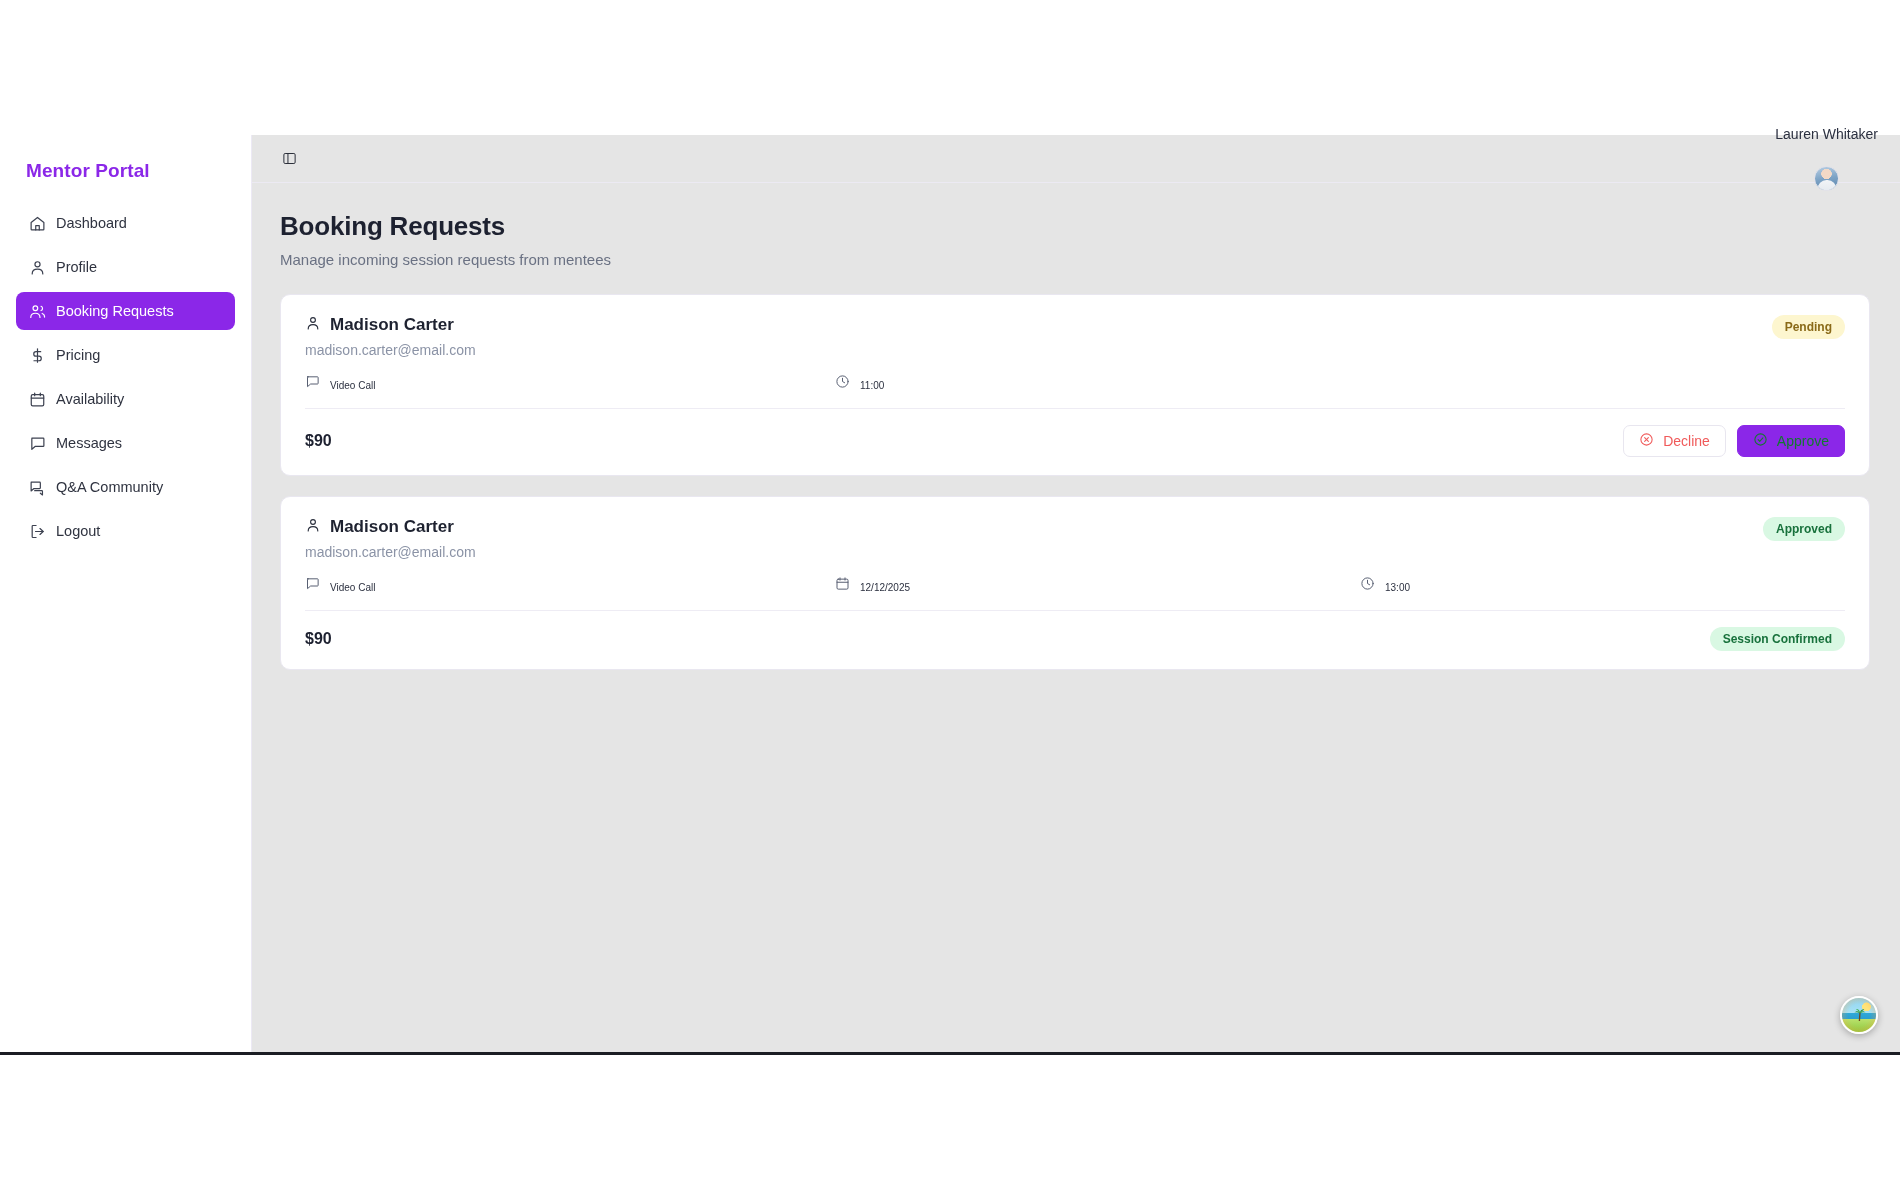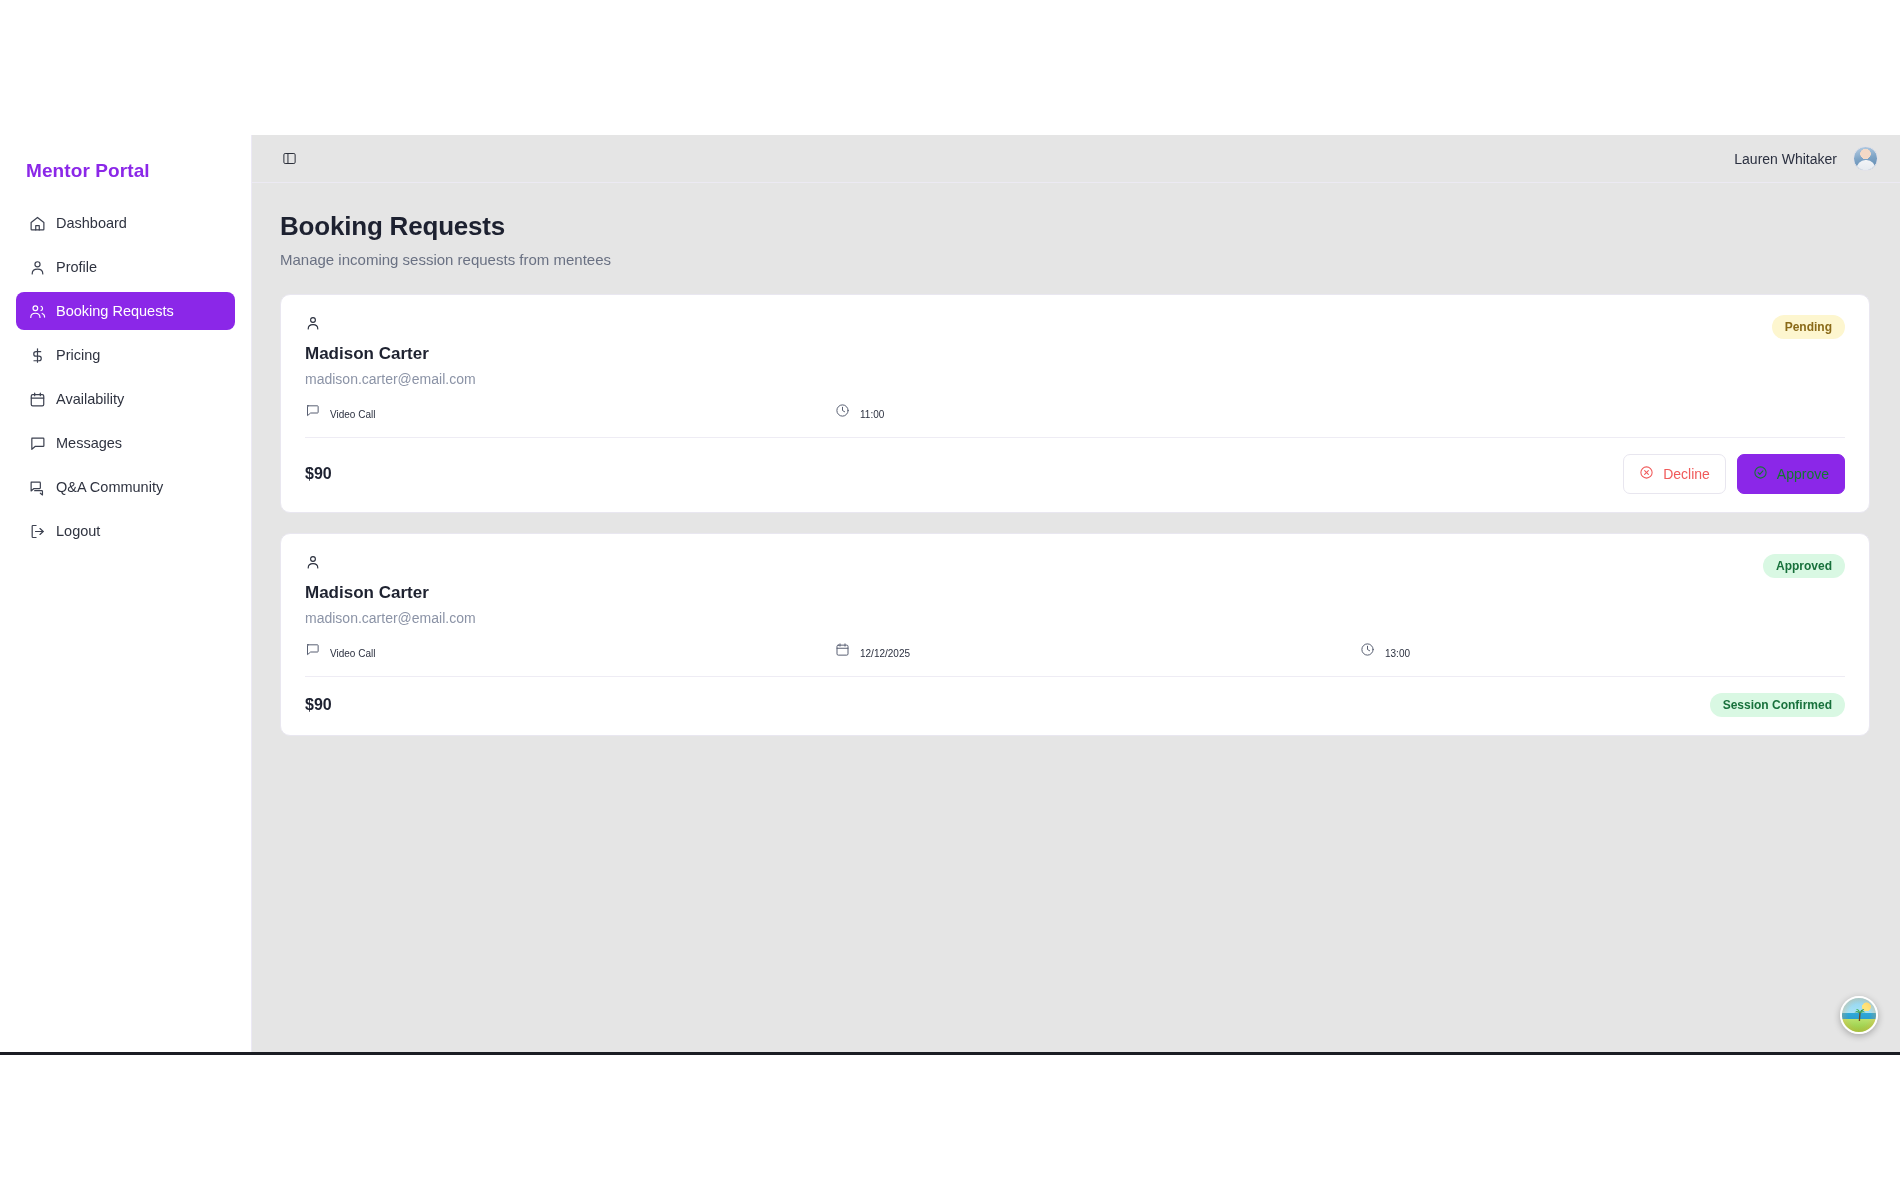--- a/index.html
+++ b/index.html
@@ -60,21 +60,21 @@
     height: 48px;
     flex: 0 0 48px;
     border-bottom: 1px solid #eceaf3;
     display: flex;
     align-items: center;
     padding: 0 22px 0 26px;
   }
   .panel-toggle { width: 22px; height: 22px; display: flex; align-items: center; justify-content: center; cursor: pointer; }
   .panel-toggle svg { width: 15px; height: 15px; stroke: #2b2f3a; stroke-width: 1.6; fill: none; }
   .topbar-spacer { flex: 1; }
-  .user-chip { display: flex; align-items: center; gap: 16px; cursor: pointer; }
+  .user-chip { display: flex; align-items: center; gap: 24px; cursor: pointer; flex-direction: column; }
   .user-name { font-size: 14px; color: #2b3040; }
   .avatar {
     width: 25px; height: 25px; border-radius: 50%;
     background:
       radial-gradient(circle at 50% 30%, #f3d9c6 0 26%, transparent 27%),
       linear-gradient(170deg, #b8cfe4 0%, #7ea4c6 48%, #5d86ad 100%);
     border: 1px solid #e2e2ea;
     position: relative; overflow: hidden; flex: 0 0 25px;
   }
   .avatar::after {
@@ -92,21 +92,21 @@
   .cards { margin-top: 26px; display: flex; flex-direction: column; gap: 20px; }
   .card {
     border: 1px solid #e9e7f0;
     border-radius: 10px;
     background: #ffffff;
     padding: 20px 24px 18px 24px;
     position: relative;
   }
   .card-head { display: flex; align-items: flex-start; }
   .who { flex: 1; min-width: 0; }
-  .who-line { display: flex; gap: 9px; flex-direction: column; }
+  .who-line { display: flex; align-items: center; gap: 9px; }
   .who-line svg { width: 16px; height: 16px; stroke: #2a2f3d; stroke-width: 1.7; fill:none; stroke-linecap: round; stroke-linejoin: round; }
   .who-name { font-size: 17px; font-weight: bold; color: #1e2230; }
   .who-email { font-size: 14px; color: #8b93a6; margin-top: 7px; margin-left: 0; }
 
   .badge {
     font-size: 12px; font-weight: bold;
     padding: 5px 13px; border-radius: 999px;
     white-space: nowrap;
   }
   .badge.pending  { background: #fdf6cf; color: #8a6a18; }
@@ -121,21 +121,21 @@
 
   .divider { height: 1px; background: #eeecf4; margin: 17px 0 0 0; }
 
   .card-foot { display: flex; align-items: center; margin-top: 16px; }
   .price { font-size: 16px; font-weight: bold; color: #1d2130; }
   .foot-spacer { flex: 1; }
   .actions { display: flex; align-items: center; gap: 11px; }
 
   .btn {
     display: flex; align-items: center; gap: 9px;
-    height: 40px; padding: 0 15px;
+    height: 32px; padding: 0 15px;
     border-radius: 7px; font-size: 14px; cursor: pointer;
     border: 1px solid transparent; background: #fff;
   }
   .btn svg { width: 15px; height: 15px; stroke-width: 1.7; fill: none; stroke-linecap: round; stroke-linejoin: round; }
   .btn-decline { border-color: #e8e6ef; color: #f05a5a; }
   .btn-decline svg { stroke: #f05a5a; }
   .btn-approve { background: #8b27e8; color: #12792f; border-color: #8b27e8; font-weight: 500;}
   .btn-approve svg { stroke: #12792f; }
 
   

